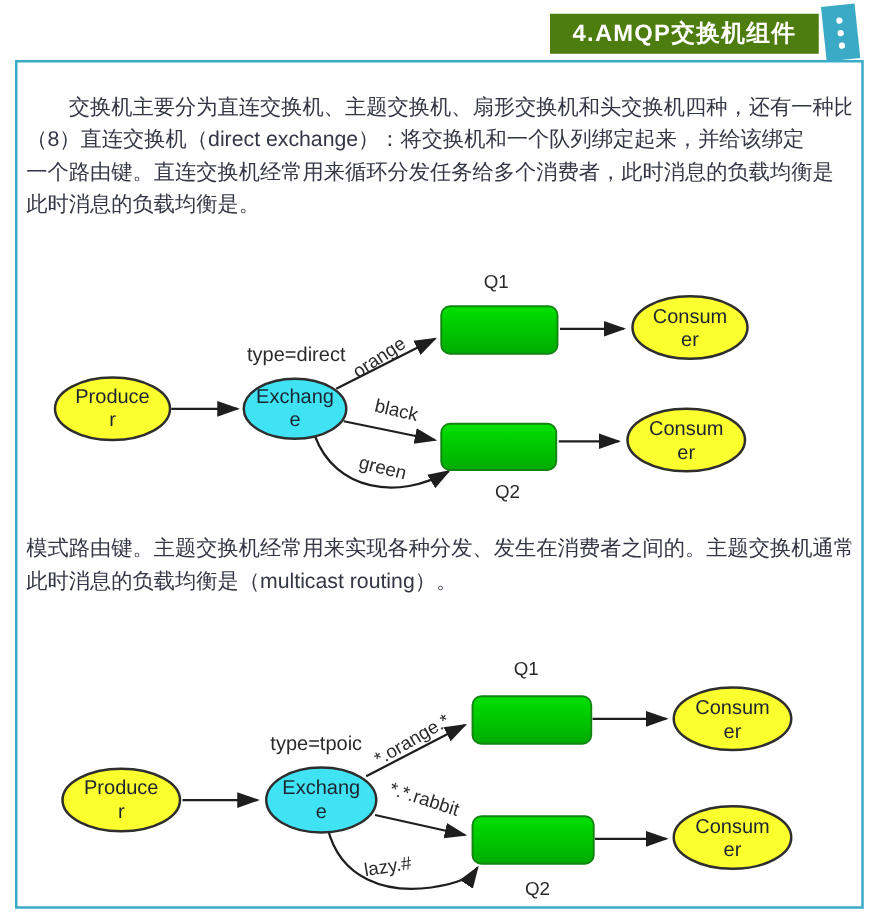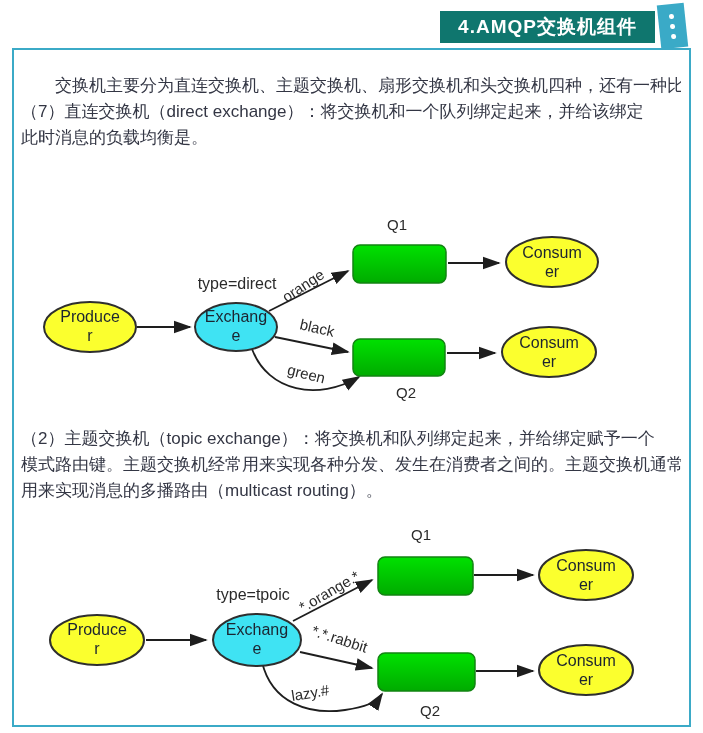--- a/index.html
+++ b/index.html
@@ -3,21 +3,21 @@
 <meta charset="utf-8">
 <style>
   html,body { margin:0; padding:0; background:#fff; }
   .page {
     position:relative; width:703px; height:733px; background:#ffffff; overflow:hidden;
     font-family:"Liberation Sans","DejaVu Sans",sans-serif;
   }
   
   .header-bar {
     position:absolute; left:440px; top:11px; width:215px; height:32px;
-    background:#0f766e; display:flex; align-items:center; justify-content:center;
+    background:#4d7c0f; display:flex; align-items:center; justify-content:center;
   }
   .header-title { color:#ffffff; font-size:19px; font-weight:bold; letter-spacing:1px; white-space:nowrap; }
   .dots-icon {
     position:absolute; left:659px; top:4px; width:27px; height:44px; background:#3AAAC7;
     transform:rotate(-6deg);
     display:flex; flex-direction:column; align-items:center; justify-content:center; gap:5px;
   }
   .dot { width:5px; height:5px; border-radius:50%; background:#ffffff; }
   
   .content-box {
@@ -51,27 +51,27 @@
   </div>
   <div class="dots-icon">
     <span class="dot"></span>
     <span class="dot"></span>
     <span class="dot"></span>
   </div>
 
   <div class="content-box">
     <div class="tblock tb1">
       <div class="tline">　　交换机主要分为直连交换机、主题交换机、扇形交换机和头交换机四种，还有一种比</div>
-      <div class="tline">（7）直连交换机（direct exchange）：将交换机和一个队列绑定起来，并给该绑定</div>
+      <div class="tline">（8）直连交换机（direct exchange）：将交换机和一个队列绑定起来，并给该绑定</div>
+      <div class="tline">一个路由键。直连交换机经常用来循环分发任务给多个消费者，此时消息的负载均衡是</div>
       <div class="tline">此时消息的负载均衡是。</div>
     </div>
     <div class="tblock tb2">
-      <div class="tline">（2）主题交换机（topic exchange）：将交换机和队列绑定起来，并给绑定赋予一个</div>
       <div class="tline">模式路由键。主题交换机经常用来实现各种分发、发生在消费者之间的。主题交换机通常</div>
-      <div class="tline">用来实现消息的多播路由（multicast routing）。</div>
+      <div class="tline">此时消息的负载均衡是（multicast routing）。</div>
     </div>
   </div>
 
   <svg class="diagrams" width="703" height="733" viewBox="0 0 703 733">
     <defs>
       <linearGradient id="qgrad" x1="0" y1="0" x2="0" y2="1">
         <stop offset="0" stop-color="#00E100"></stop>
         <stop offset="1" stop-color="#00AB00"></stop>
       </linearGradient>
       <marker id="arrowhead" viewBox="0 0 10 8" refX="9" refY="4" markerWidth="10" markerHeight="8" orient="auto">

